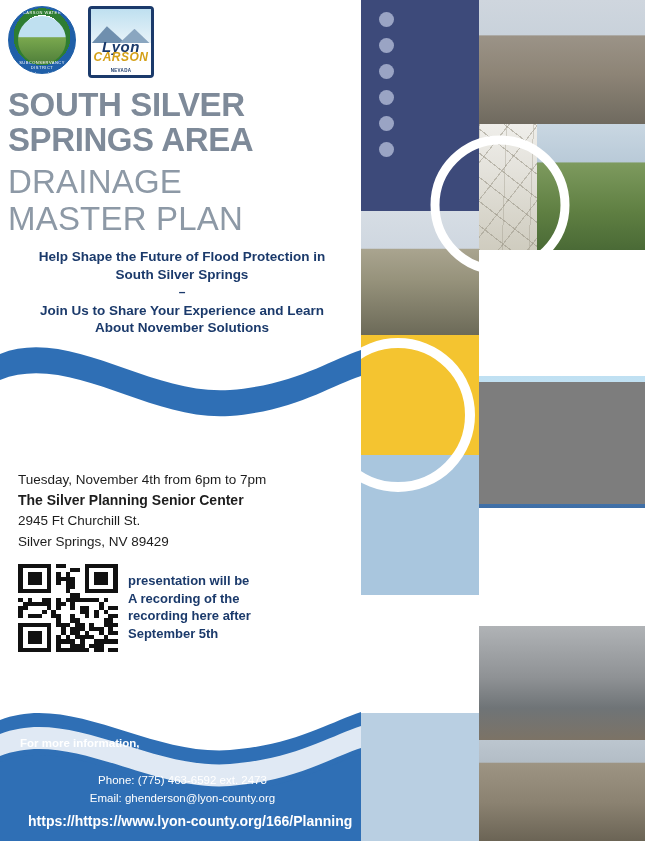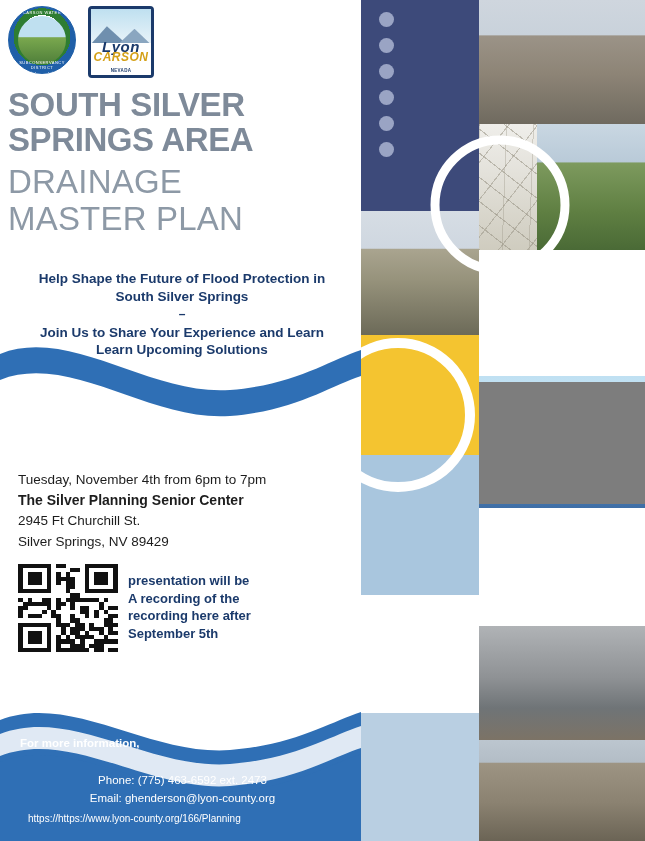--- a/index.html
+++ b/index.html
@@ -356,21 +356,21 @@
     color: #8d99a6;
     line-height: 1.12;
     letter-spacing: .2px;
     text-transform: uppercase;
   }
   .title-3 { margin-top: 6px; }
 
   .subhead {
     position: absolute;
     left: 8px;
-    top: 270px;
+    top: 248px;
     width: 348px;
     text-align: center;
     color: #1b3a6b;
     font-weight: bold;
     font-size: 13.5px;
     line-height: 1.3;
   }
   .subhead .dash {
     display: block;
     margin: 2px 0 1px;
@@ -455,23 +455,24 @@
     color: #ffffff;
     font-size: 11.5px;
     line-height: 1.55;
   }
   .url-pill {
     position: absolute;
     left: 22px;
     top: 810px;
     background: #2f6fb5;
     color: #ffffff;
-    font-size: 10px;
+    font-size: 14px;
     padding: 3px 6px;
     white-space: nowrap;
+    font-weight: bold;
   }
 </style>
 </head>
 <body>
 
 <div class="poster">
 
   <div class="collage">
 
     <div class="tile navy-block" style="left:0;top:0;width:118px;height:211px;"></div>
@@ -570,21 +571,21 @@
     <div class="title-2">SPRINGS AREA</div>
     <div class="title-3">DRAINAGE</div>
     <div class="title-4">MASTER PLAN</div>
   </div>
 
   <div class="subhead">
     <div>Help Shape the Future of Flood Protection in</div>
     <div>South Silver Springs</div>
     <span class="dash">–</span>
     <div>Join Us to Share Your Experience and Learn</div>
-    <div>Learn Upcoming Solutions</div>
+    <div>About November Solutions</div>
   </div>
 
   <div class="event">
     <div>Tuesday, November 4th from 6pm to 7pm</div>
     <div class="bold">The Silver Planning Senior Center</div>
     <div>2945 Ft Churchill St.</div>
     <div>Silver Springs, NV 89429</div>
   </div>
 
   <div class="qr">

